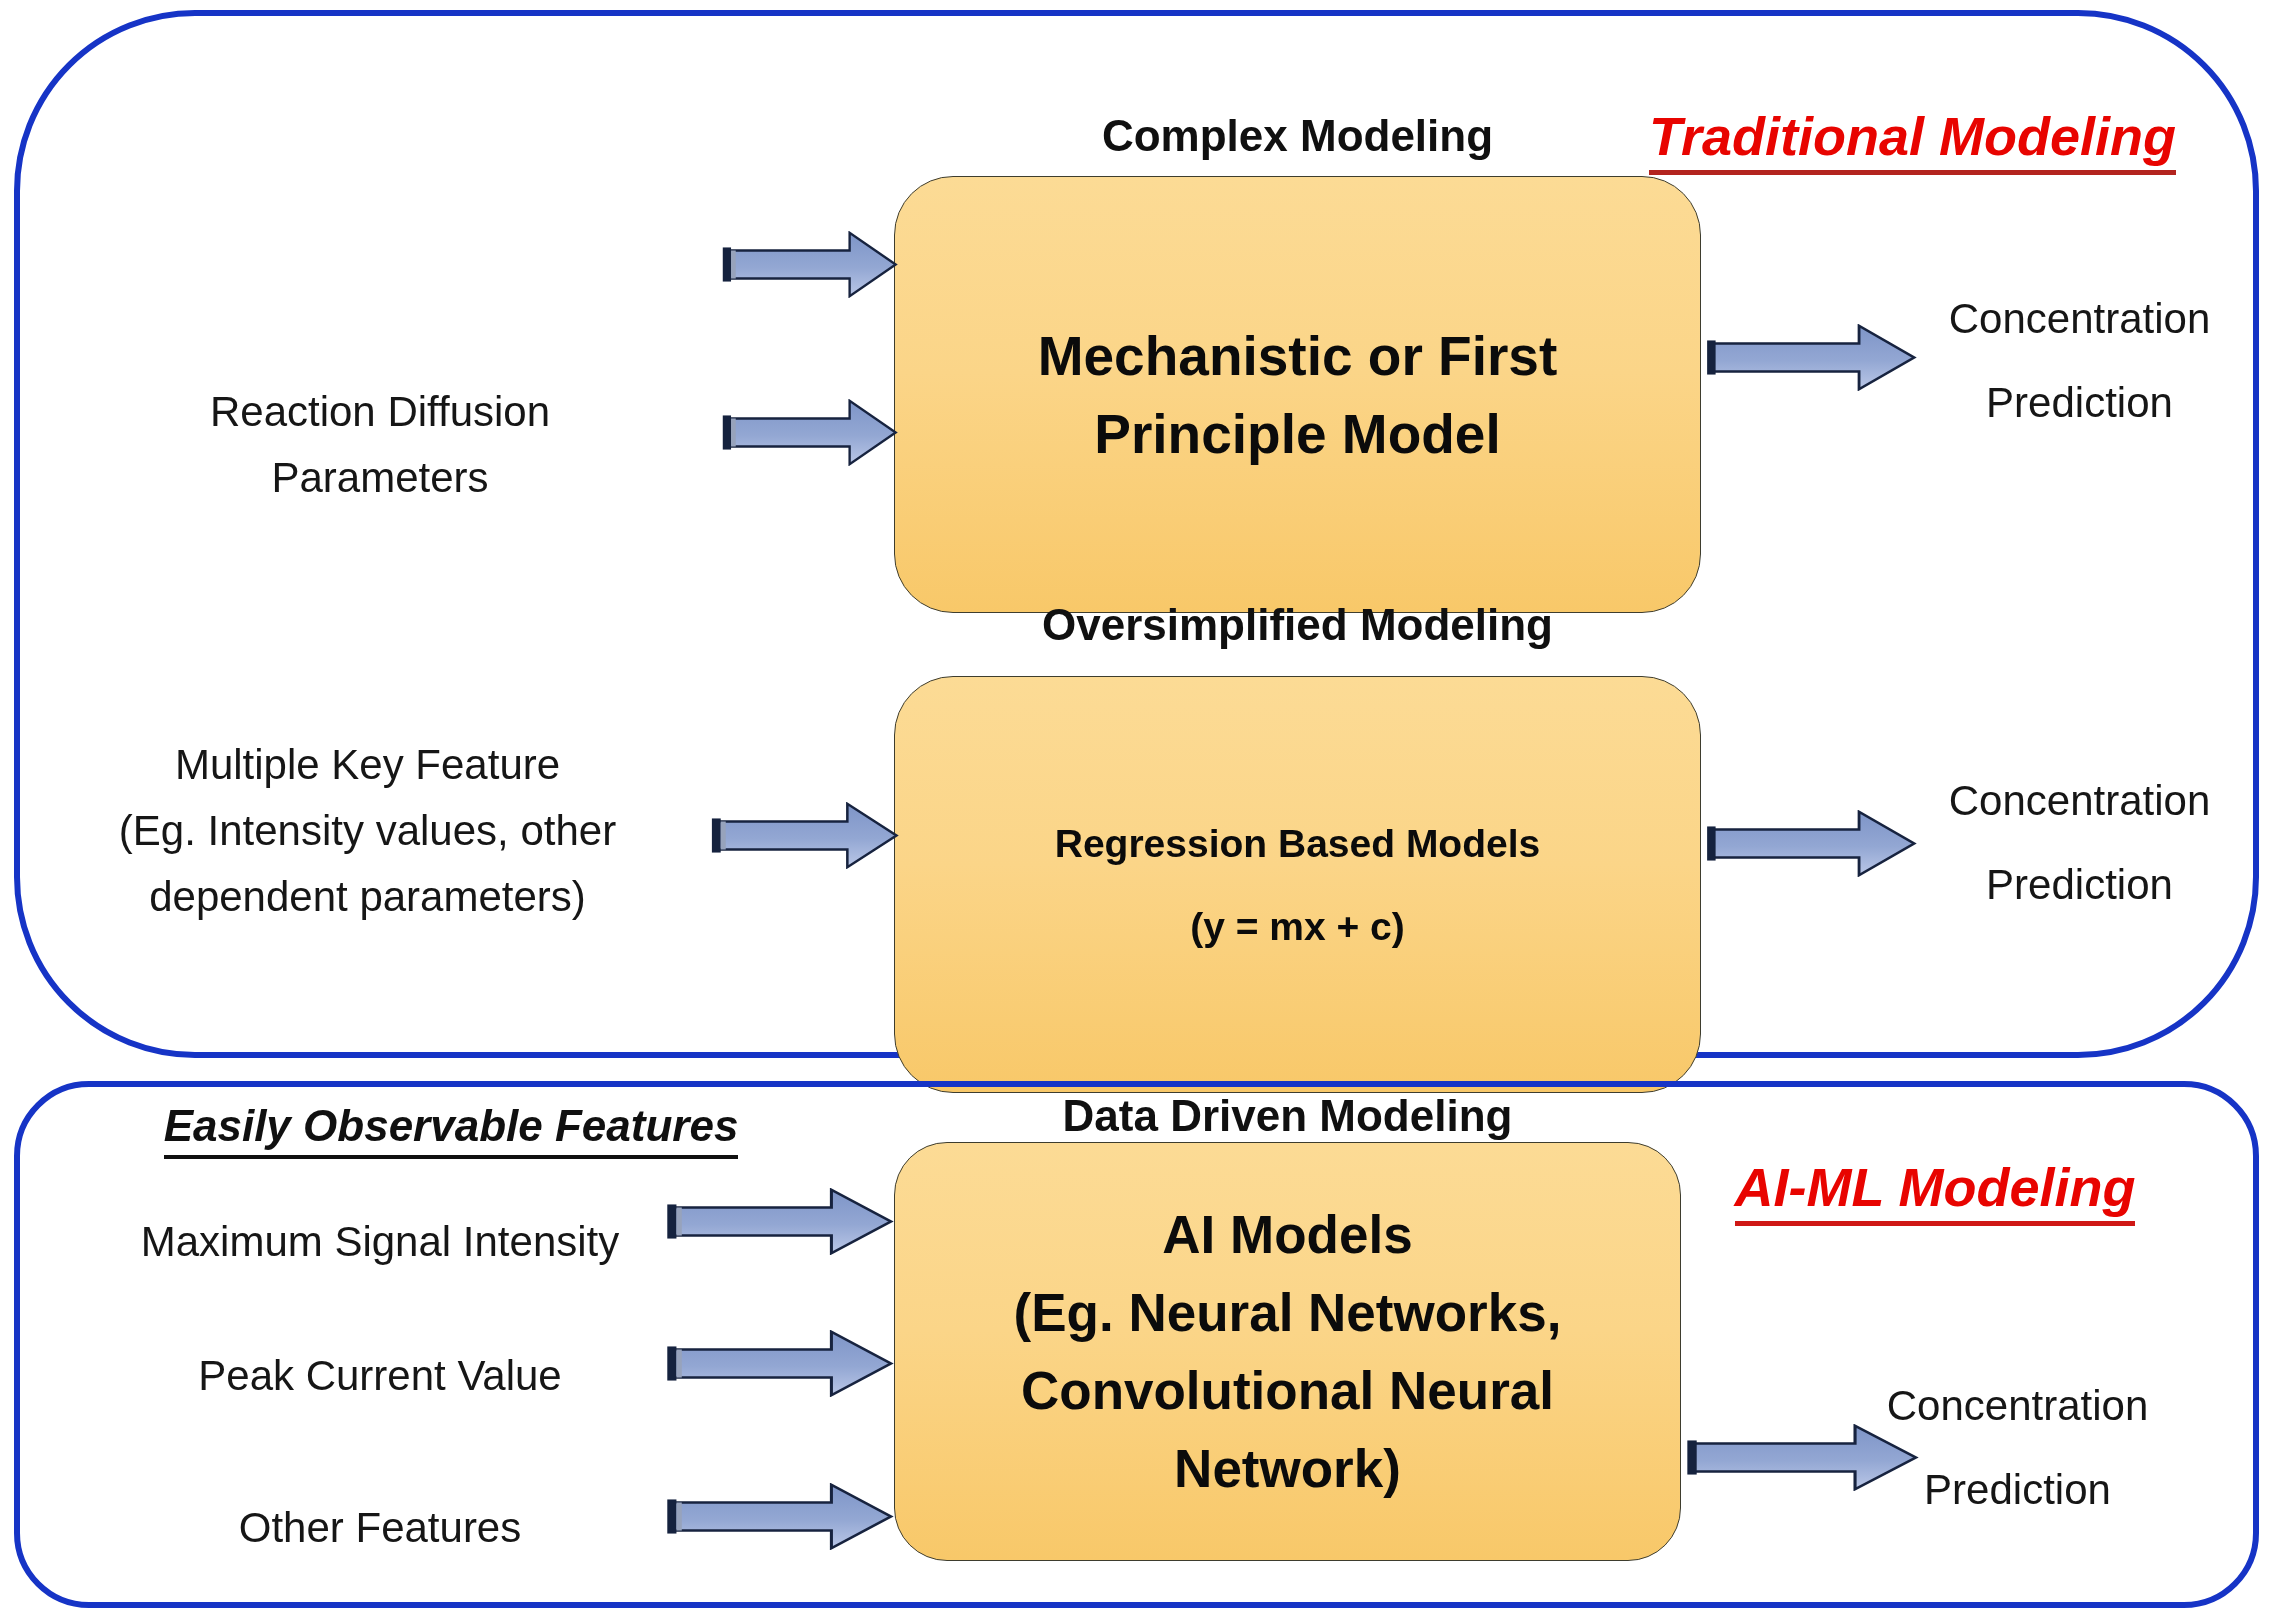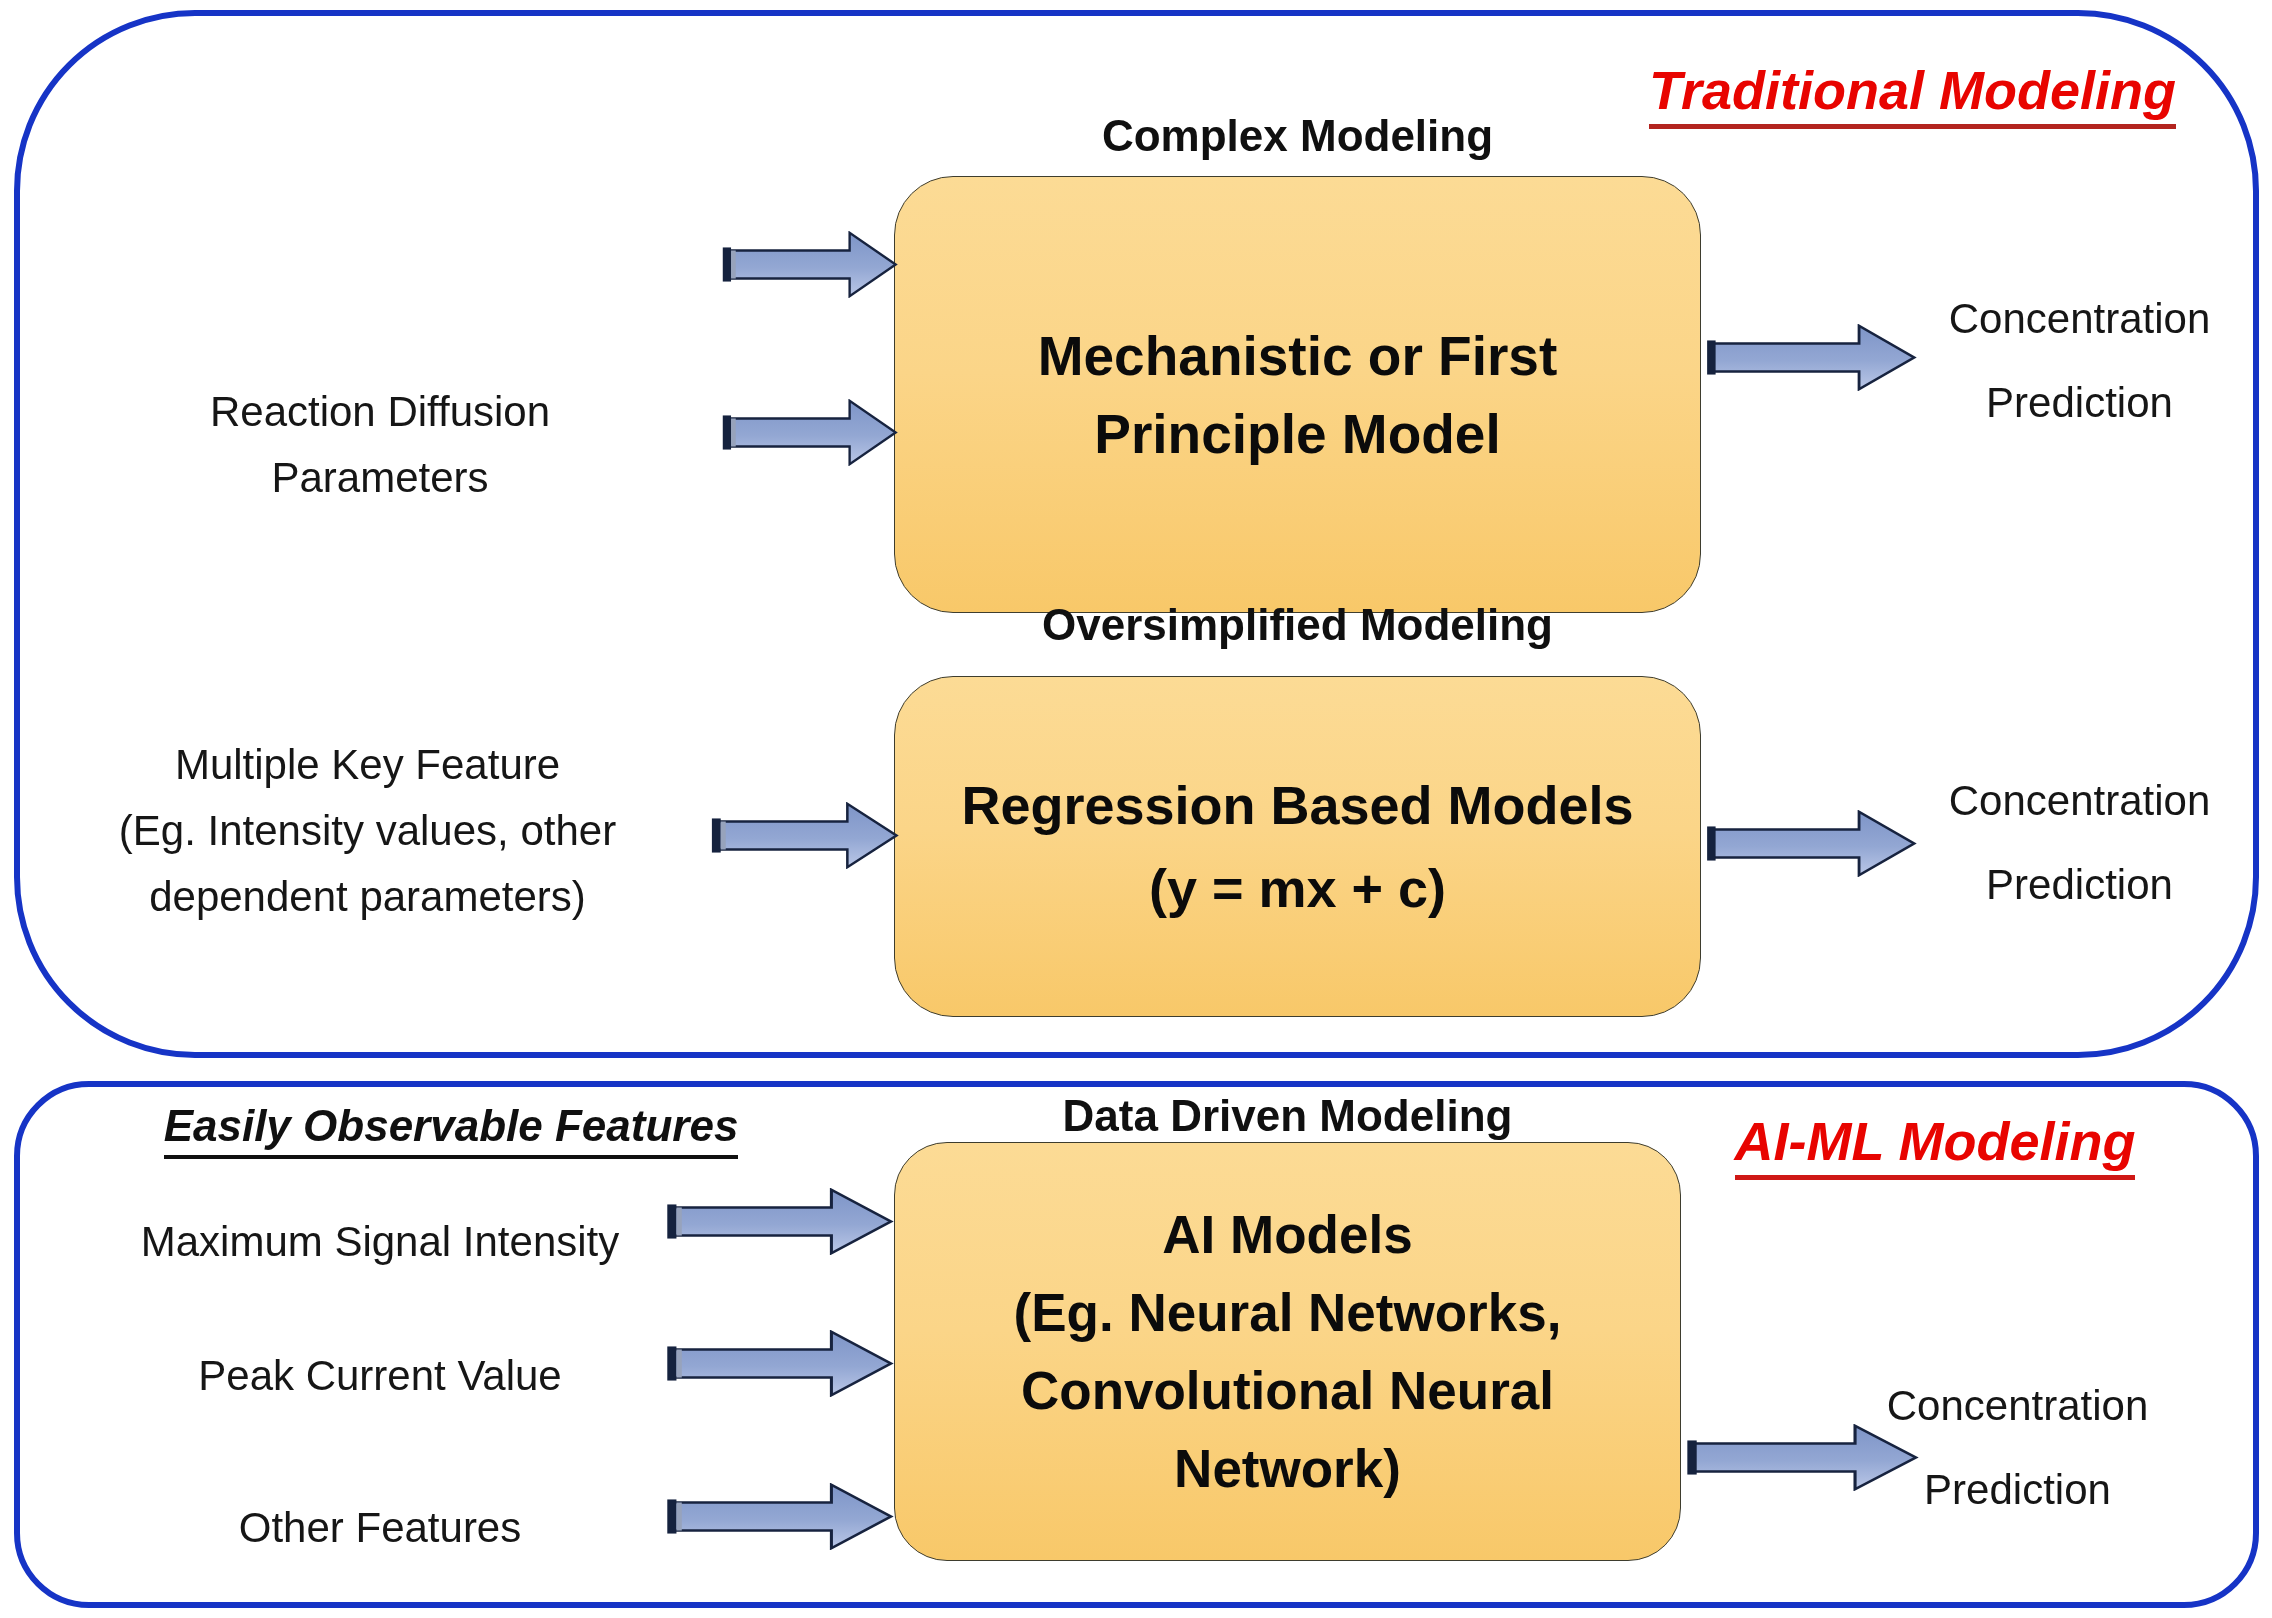--- a/index.html
+++ b/index.html
@@ -21,20 +21,21 @@
   .container.top{left:13.7px;top:10px;width:2245px;height:1048px;border-radius:181px;}
   .container.bottom{left:13.7px;top:1081px;width:2245px;height:527px;border-radius:75px;}
 
   .badge{
     position:absolute;
     text-align:center;
     font-weight:bold;
     font-style:italic;
     font-size:54px;
     color:#E80400;
+    margin-top:46px;
   }
   .badge .u{border-bottom:5.6px solid #B3241F;padding-bottom:3.7px;white-space:nowrap;}
 
   .heading{
     position:absolute;
     text-align:center;
     font-weight:bold;
     font-size:44px;
     color:#101010;
     line-height:1.0;
@@ -50,21 +51,21 @@
     border-radius:59px;
     display:flex;
     align-items:center;
     justify-content:center;
     text-align:center;
     font-weight:bold;
     color:#0B0B0B;
     white-space:pre-line;
   }
   .obox.b1{left:894px;top:176px;width:807px;height:437px;font-size:55px;line-height:78px;}
-  .obox.b2{left:894px;top:676px;width:807px;height:341px;font-size:54px;line-height:83px;}
+  .obox.b2{left:894px;top:676px;width:807px;height:417px;font-size:39px;line-height:83px;}
   .obox.b3{left:894px;top:1142px;width:787px;height:419px;font-size:53px;line-height:78px;border-radius:53px;}
 
   .label{
     position:absolute;
     text-align:center;
     font-size:42px;
     color:#161616;
     line-height:66px;
     white-space:pre-line;
   }

